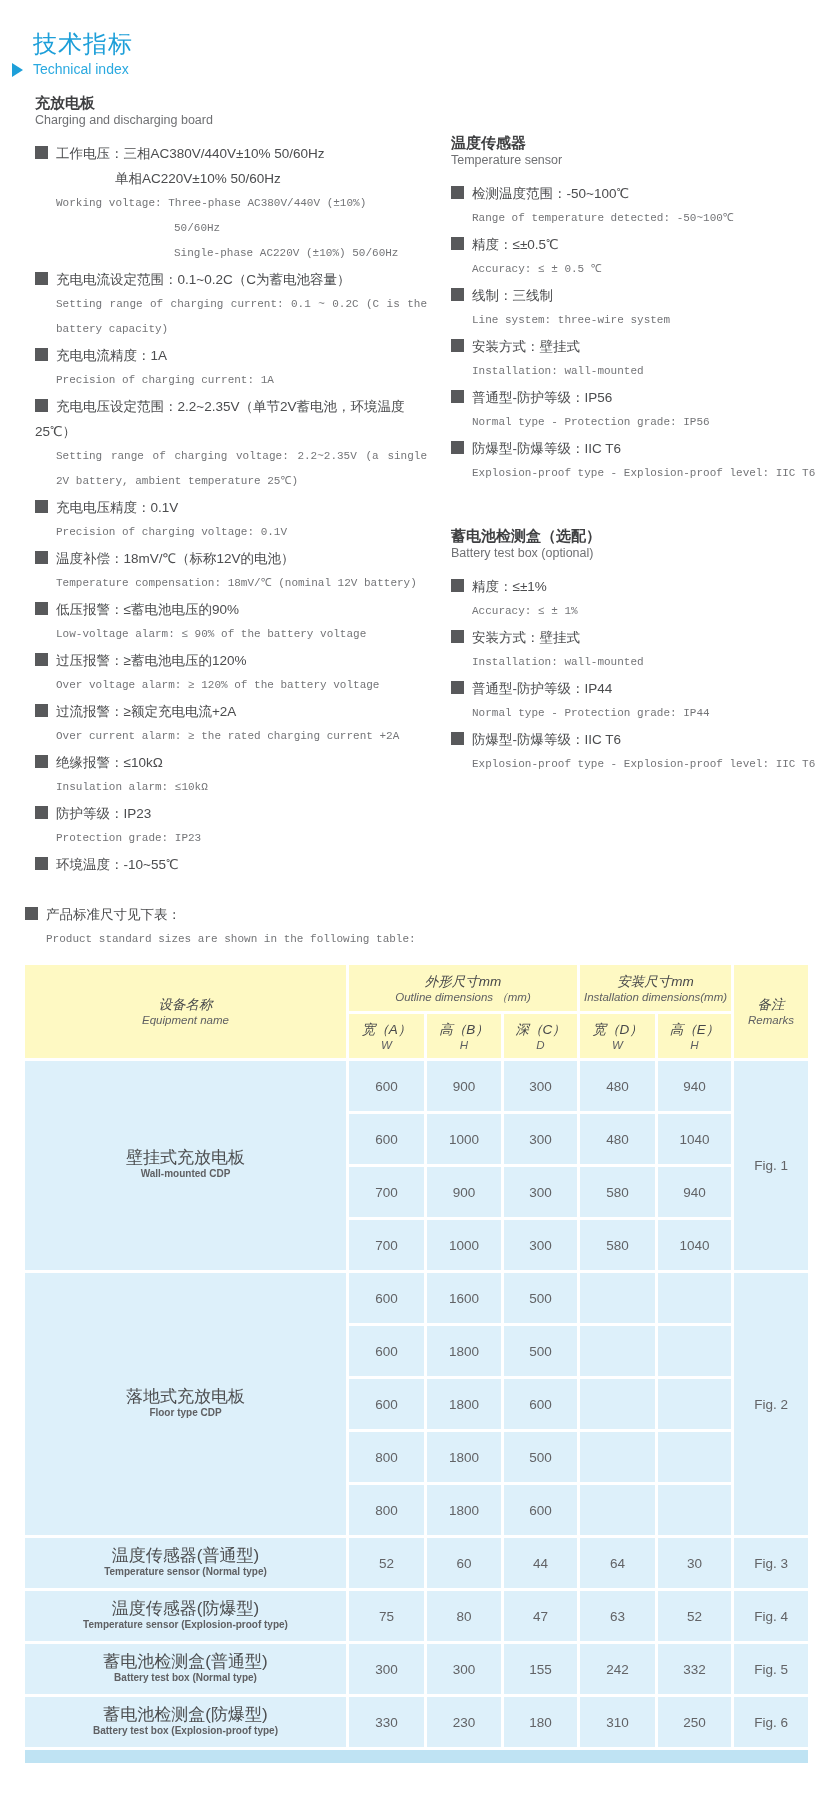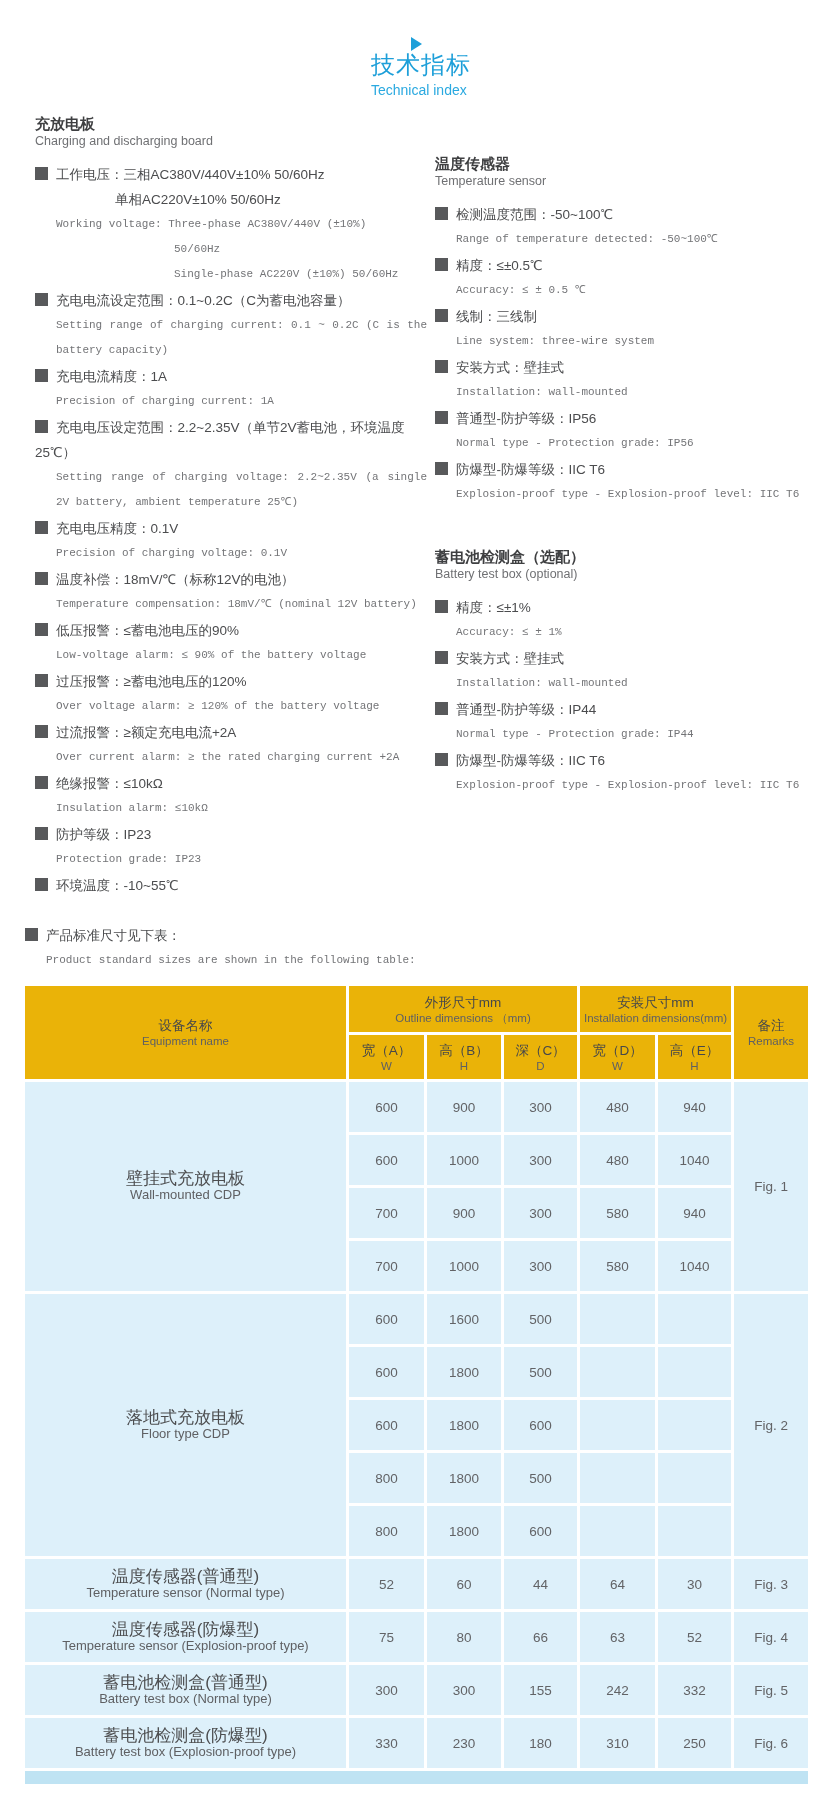--- a/index.html
+++ b/index.html
@@ -2,53 +2,53 @@
 <html><head>
 <meta charset="utf-8">
 <style>
   html,body{margin:0;padding:0;}
   body{
     width:830px;height:1810px;background:#ffffff;overflow:hidden;position:relative;
     font-family:"Liberation Sans", sans-serif;
     -webkit-font-smoothing:antialiased;
   }
   
-  .page-header{display:flex;align-items:center;padding:30px 0 0 12px;flex-direction:column;}
+  .page-header{display:flex;align-items:flex-end;padding:30px 0 0 12px;}
   .arrow{width:0;height:0;border-left:11px solid #1d9fd9;border-top:7px solid transparent;
          border-bottom:7px solid transparent;margin:7px 10px 0 0;}
   .title-cn{font-size:24px;color:#1d9fd9;font-weight:500;letter-spacing:1px;line-height:28px;}
   .title-en{font-size:14px;color:#2aa9e0;margin-top:3px;}
   
-  .columns{display:flex;padding:16px 14px 0 35px;gap:8px;justify-content:center;}
+  .columns{display:flex;padding:16px 14px 0 35px;gap:24px;justify-content:center;}
   .col-left{width:392px;flex:none;}
   .col-right{flex:1;min-width:0;}
   .sec-head{margin-bottom:12px;}
   .sec-head-cn{font-size:15px;font-weight:bold;color:#3e3f41;line-height:19px;}
   .sec-head-en{font-size:12.5px;color:#6f7073;line-height:17px;}
   .spec-item{margin:0 0 1px 0;}
   .spec-cn{color:#4b4c4e;font-size:13.5px;line-height:25px;}
   .spec-cont{padding-left:80px;}
   .bullet{display:inline-block;width:13px;height:13px;background:#58595b;margin-right:8px;vertical-align:-1px;}
   .spec-en{color:#737477;font-size:11px;line-height:25px;padding-left:21px;text-align:justify;font-family:Liberation Mono, monospace;}
   .spec-en-cont{padding-left:139px;text-align:left;}
   .right-section{margin-bottom:18px;margin-top:40px;}
   
   .table-intro{padding:24px 0 0 25px;}
   .intro-en{text-align:left;}
   
   table.size{border-collapse:collapse;table-layout:fixed;width:786px;margin:10px 0 0 22px;}
   table.size th,table.size td{border:3px solid #ffffff;text-align:center;vertical-align:middle;padding:0;}
-  table.size thead th{background:#eab308;font-weight:normal;color:#4d4e50;}
+  table.size thead th{background:#fef9c3;font-weight:normal;color:#4d4e50;font-style:italic;}
   table.size thead tr.h1 th{height:46px;}
   table.size thead tr.h2 th{height:44px;}
   .th-cn{font-size:13.5px;line-height:17px;color:#47484a;}
   .th-en{font-size:11.5px;line-height:14px;color:#5f6063;}
   table.size tbody td{background:#ddf0fa;color:#626366;font-size:13.5px;height:50px;}
   .cell-name .cn{font-size:17px;color:#4d4e50;line-height:16px;}
-  .cell-name .en{font-size:13px;color:#5f6063;line-height:15px;}
+  .cell-name .en{font-size:10px;color:#5f6063;line-height:15px;font-weight:bold;}
   .cell-remark{font-size:12.5px;color:#5a5b5e;}
   table.size tfoot td{background:#bfe3f3;height:13px;}
 </style>
 </head>
 <body>
 
 <div class="page-header">
   <span class="arrow"></span>
   <div>
     <div class="title-cn">技术指标</div>
@@ -320,21 +320,21 @@
         <td class="cell-val">30</td>
         <td class="cell-remark" rowspan="1">Fig. 3</td>
       </tr>
       <tr>
         <td class="cell-name" rowspan="1">
           <div class="cn">温度传感器(防爆型)</div>
           <div class="en">Temperature sensor (Explosion-proof type)</div>
         </td>
         <td class="cell-val">75</td>
         <td class="cell-val">80</td>
-        <td class="cell-val">66</td>
+        <td class="cell-val">47</td>
         <td class="cell-val">63</td>
         <td class="cell-val">52</td>
         <td class="cell-remark" rowspan="1">Fig. 4</td>
       </tr>
       <tr>
         <td class="cell-name" rowspan="1">
           <div class="cn">蓄电池检测盒(普通型)</div>
           <div class="en">Battery test box (Normal type)</div>
         </td>
         <td class="cell-val">300</td>

